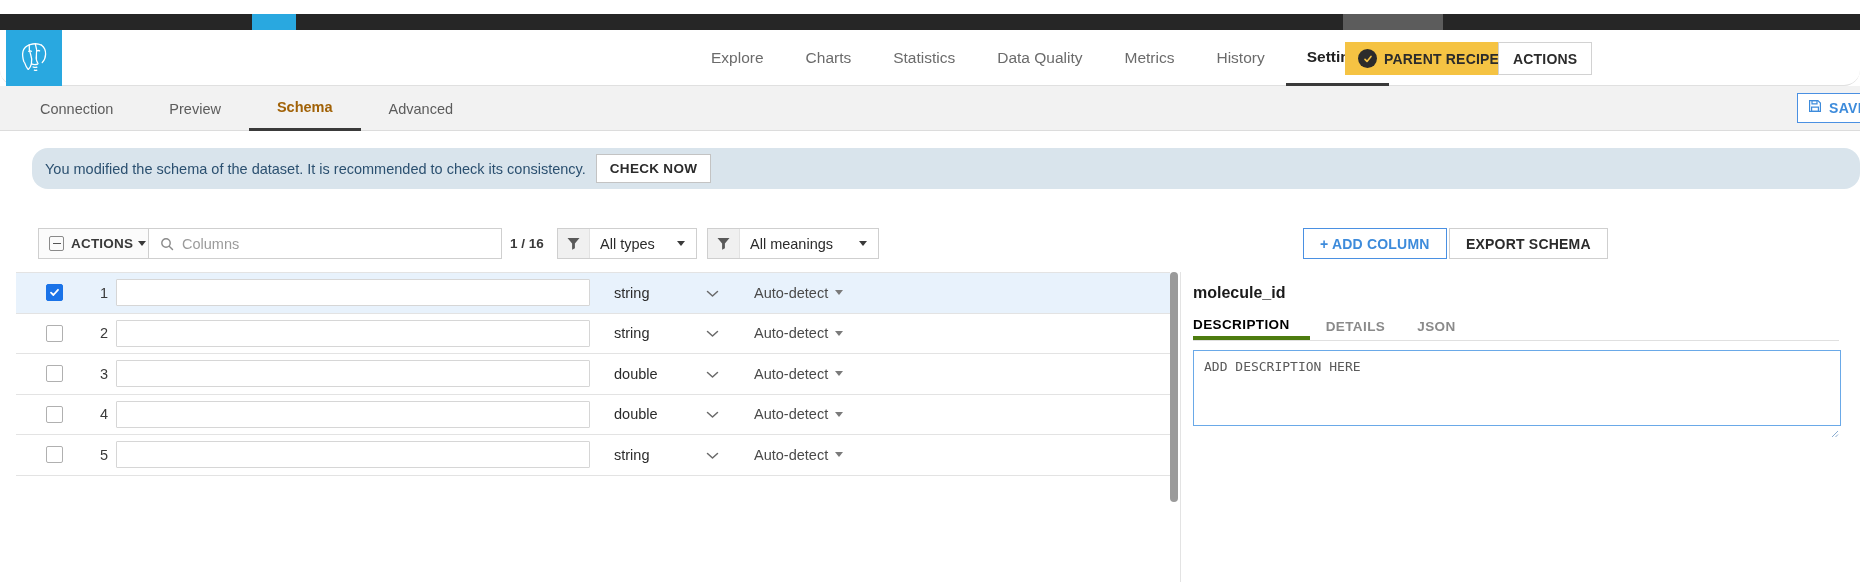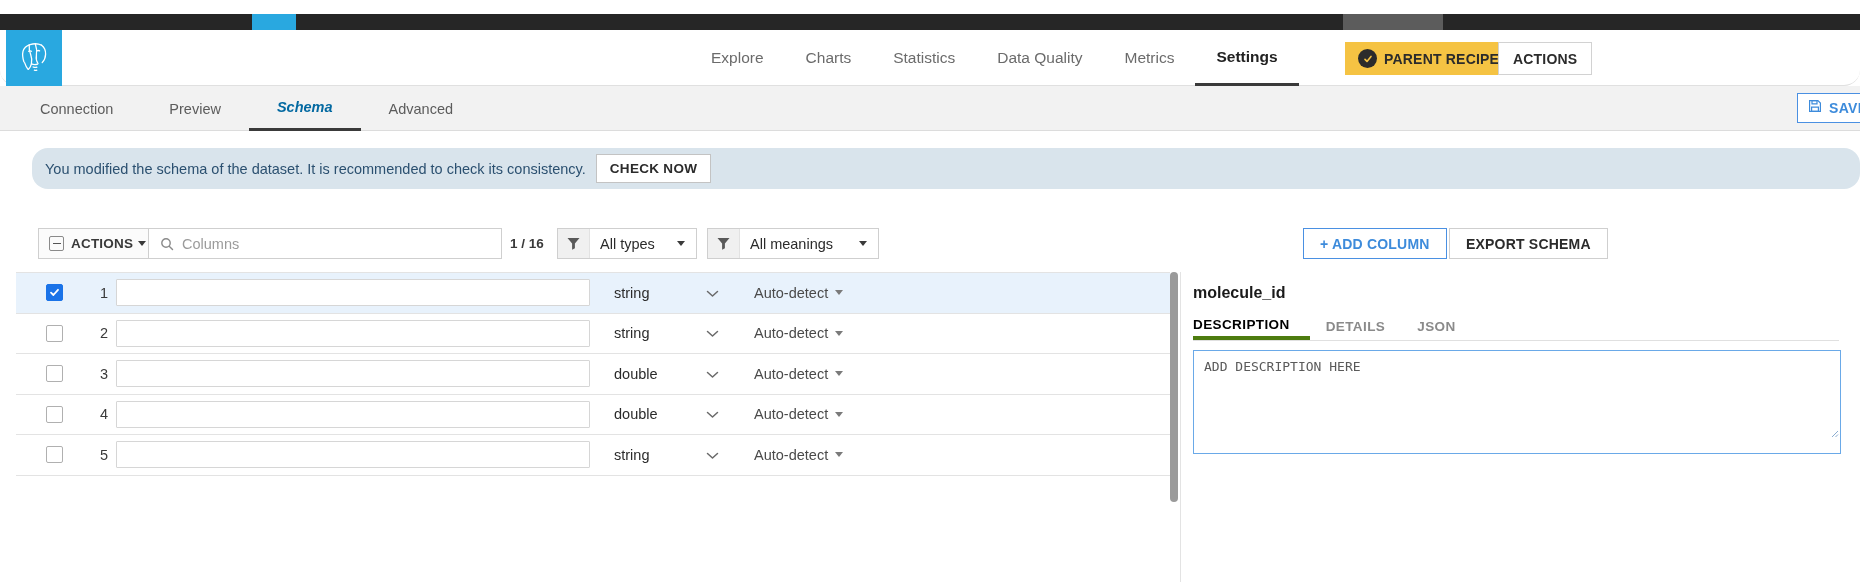--- a/index.html
+++ b/index.html
@@ -119,24 +119,23 @@
   }
   .subtab {
     font-size: 14.5px;
     color: #5c5c5c;
     padding: 0 28px;
     display: flex; align-items: center;
     cursor: pointer;
     white-space: nowrap;
   }
   .subtab.active {
-    color: #0369a1;
+    color: #a16207;
     font-weight: bold;
     border-bottom: 3px solid #3a3a3a;
-    font-style: italic;
   }
   .save-btn {
     position: absolute; left: 1797px; top: 7px;
     height: 30px;
     border: 1px solid #4a90e2;
     background: #ffffff;
     display: flex; align-items: center;
     padding: 0 10px;
     cursor: pointer;
     white-space: nowrap;
@@ -401,21 +400,21 @@
     color: #000000;
     border-bottom: 4px solid #4d7c0f;
   }
   .panel-divider {
     position: absolute; left: 12px; top: 68px;
     width: 646px; height: 1px;
     background: #e0e0e0;
   }
   .panel-textarea {
     position: absolute; left: 12px; top: 78px;
-    width: 648px; height: 104px;
+    width: 648px; height: 76px;
     border: 1px solid #6aa9e8;
     background: #ffffff;
     padding: 8px 10px;
     font-family: "DejaVu Sans Mono", monospace;
     font-size: 13px;
     color: #5a5a5a;
     outline: none;
     resize: none;
   }
   .panel-textarea::placeholder { color: #5a5a5a; }
@@ -450,20 +449,21 @@
       <path d="M18.9 9.9c.8-.5 1.9-.5 2.7 0"></path>
     </svg>
   </div>
 
   <div class="nav">
     <div class="nav-item">Explore</div>
     <div class="nav-item">Charts</div>
     <div class="nav-item">Statistics</div>
     <div class="nav-item">Data Quality</div>
     <div class="nav-item">Metrics</div>
+    <div class="nav-item">History</div>
     <div class="nav-item active">Settings</div>
   </div>
 
   <div class="parent-recipe">
     <span class="recipe-icon">
       <svg width="12" height="12" viewBox="0 0 12 12" fill="none" stroke="#f5c343" stroke-width="1.6" stroke-linecap="round" stroke-linejoin="round">
         <path d="M3 6.4l2 2 4-5"></path>
       </svg>
     </span>
     <span class="pr-label">PARENT RECIPE</span>

